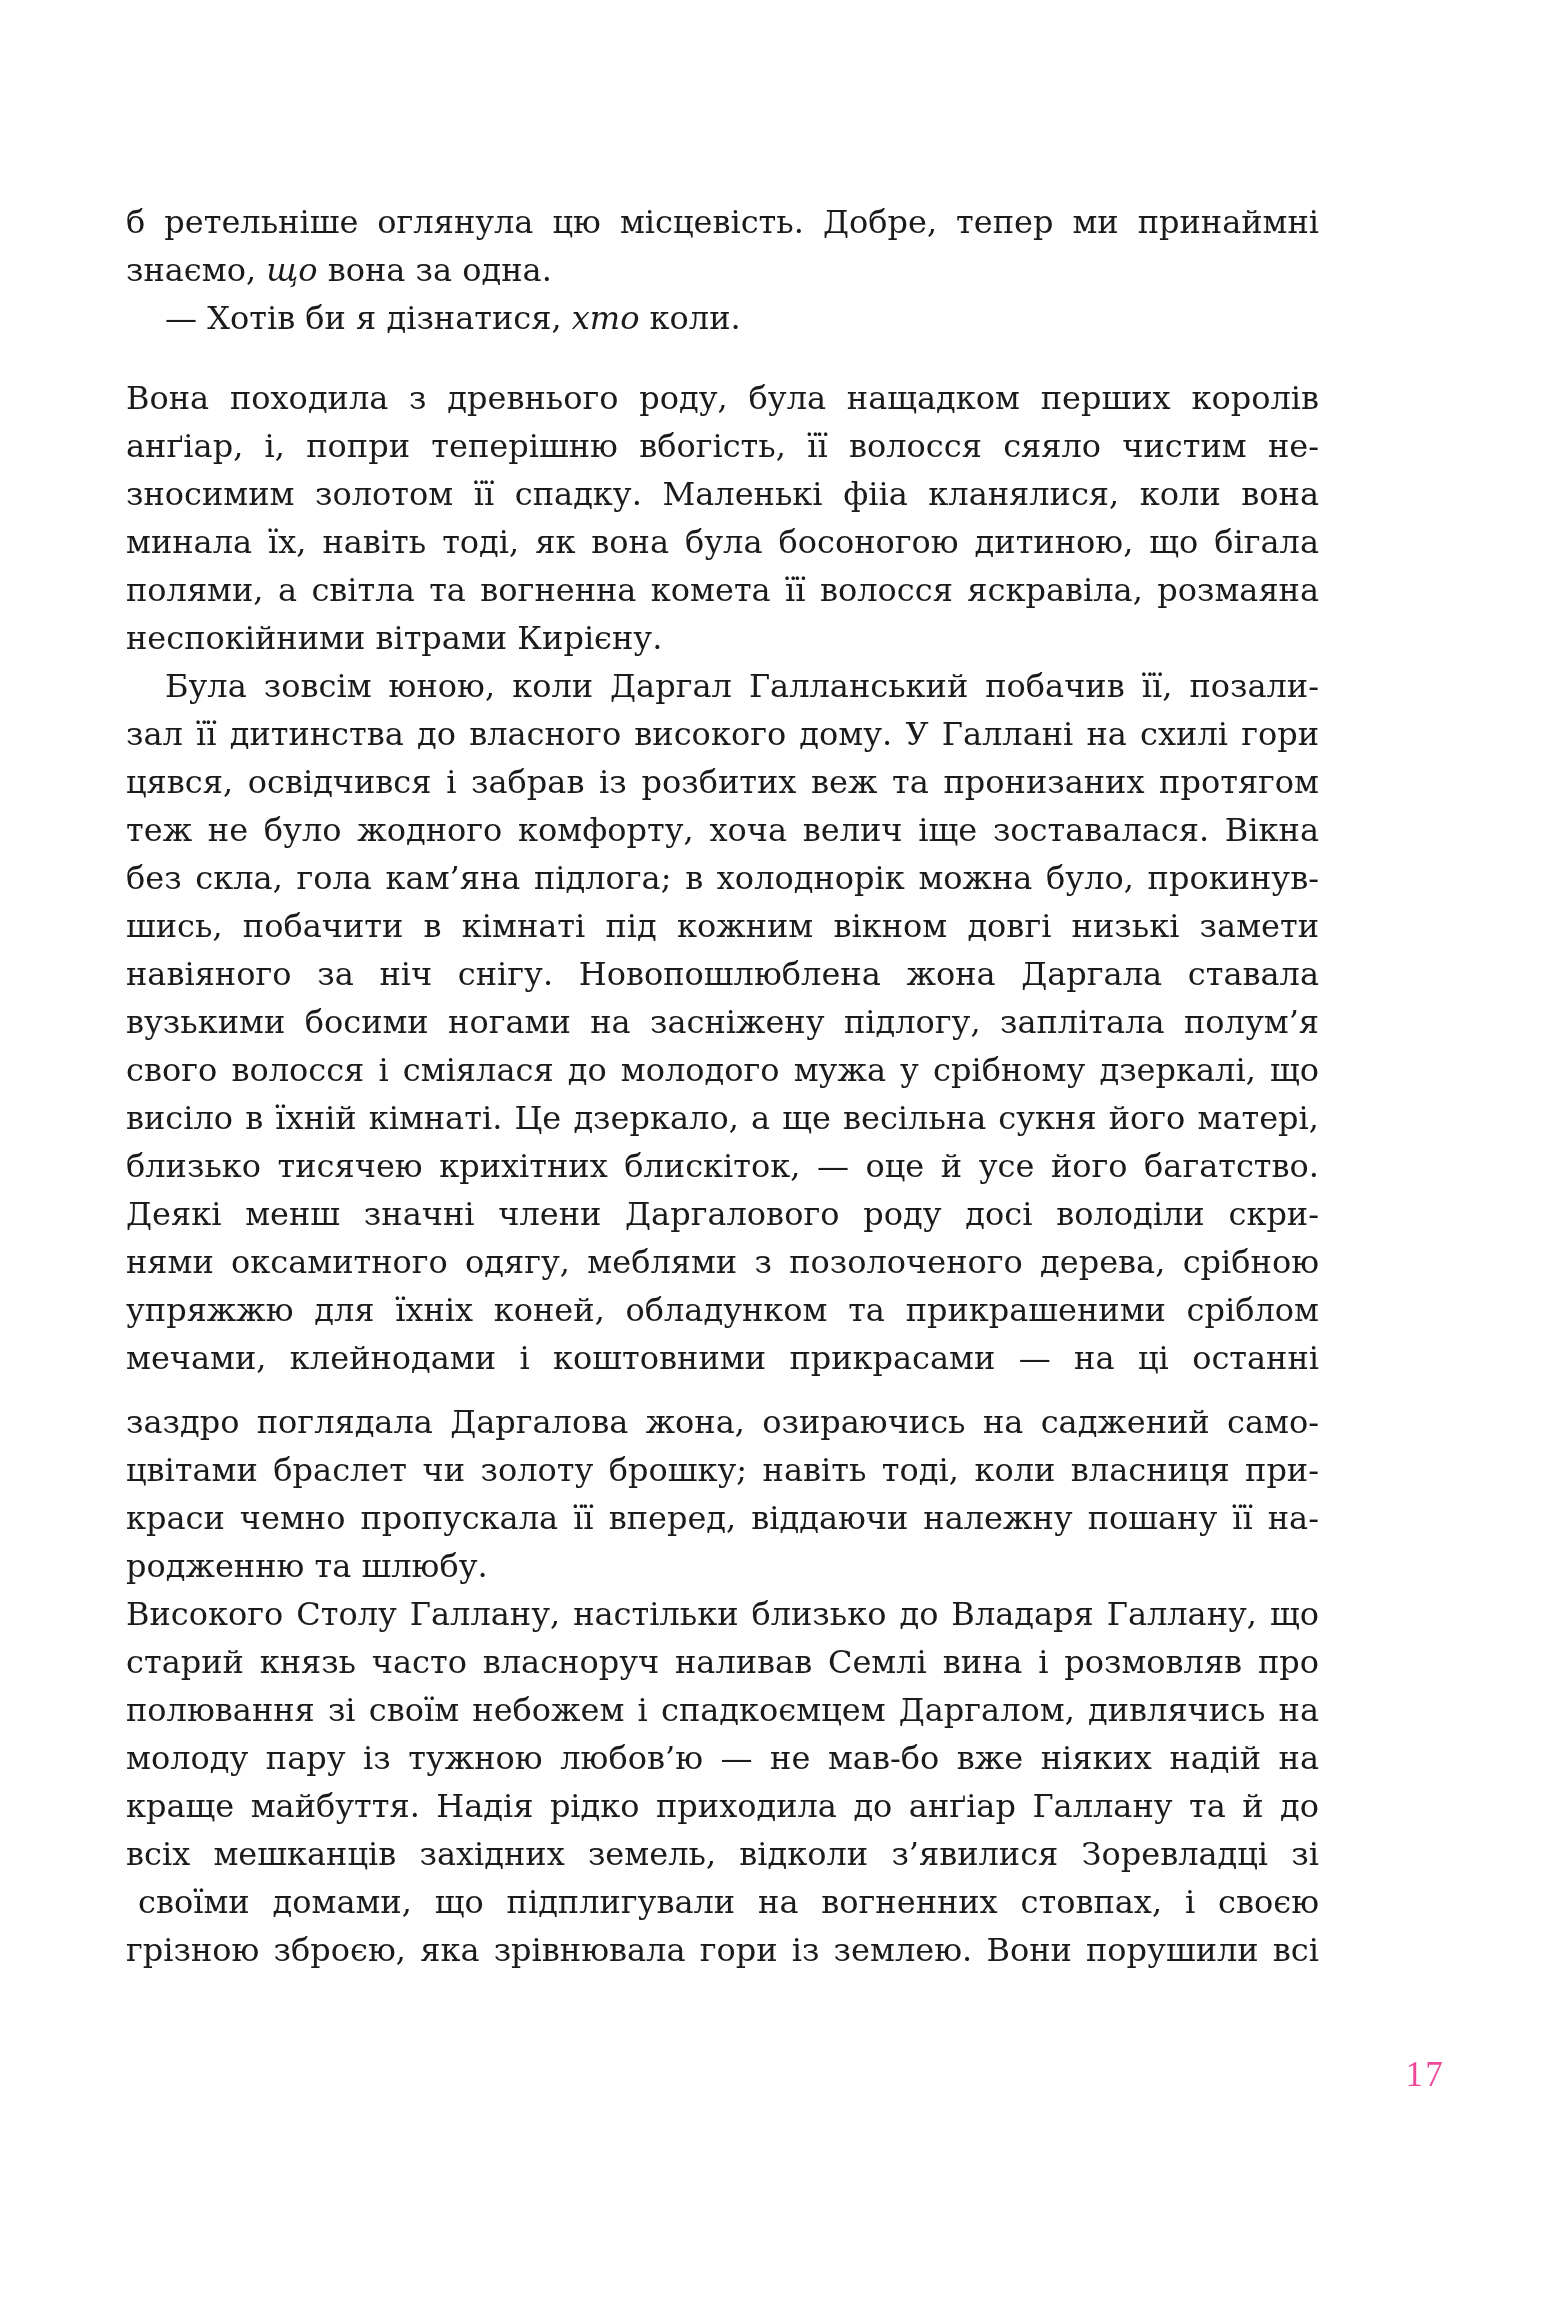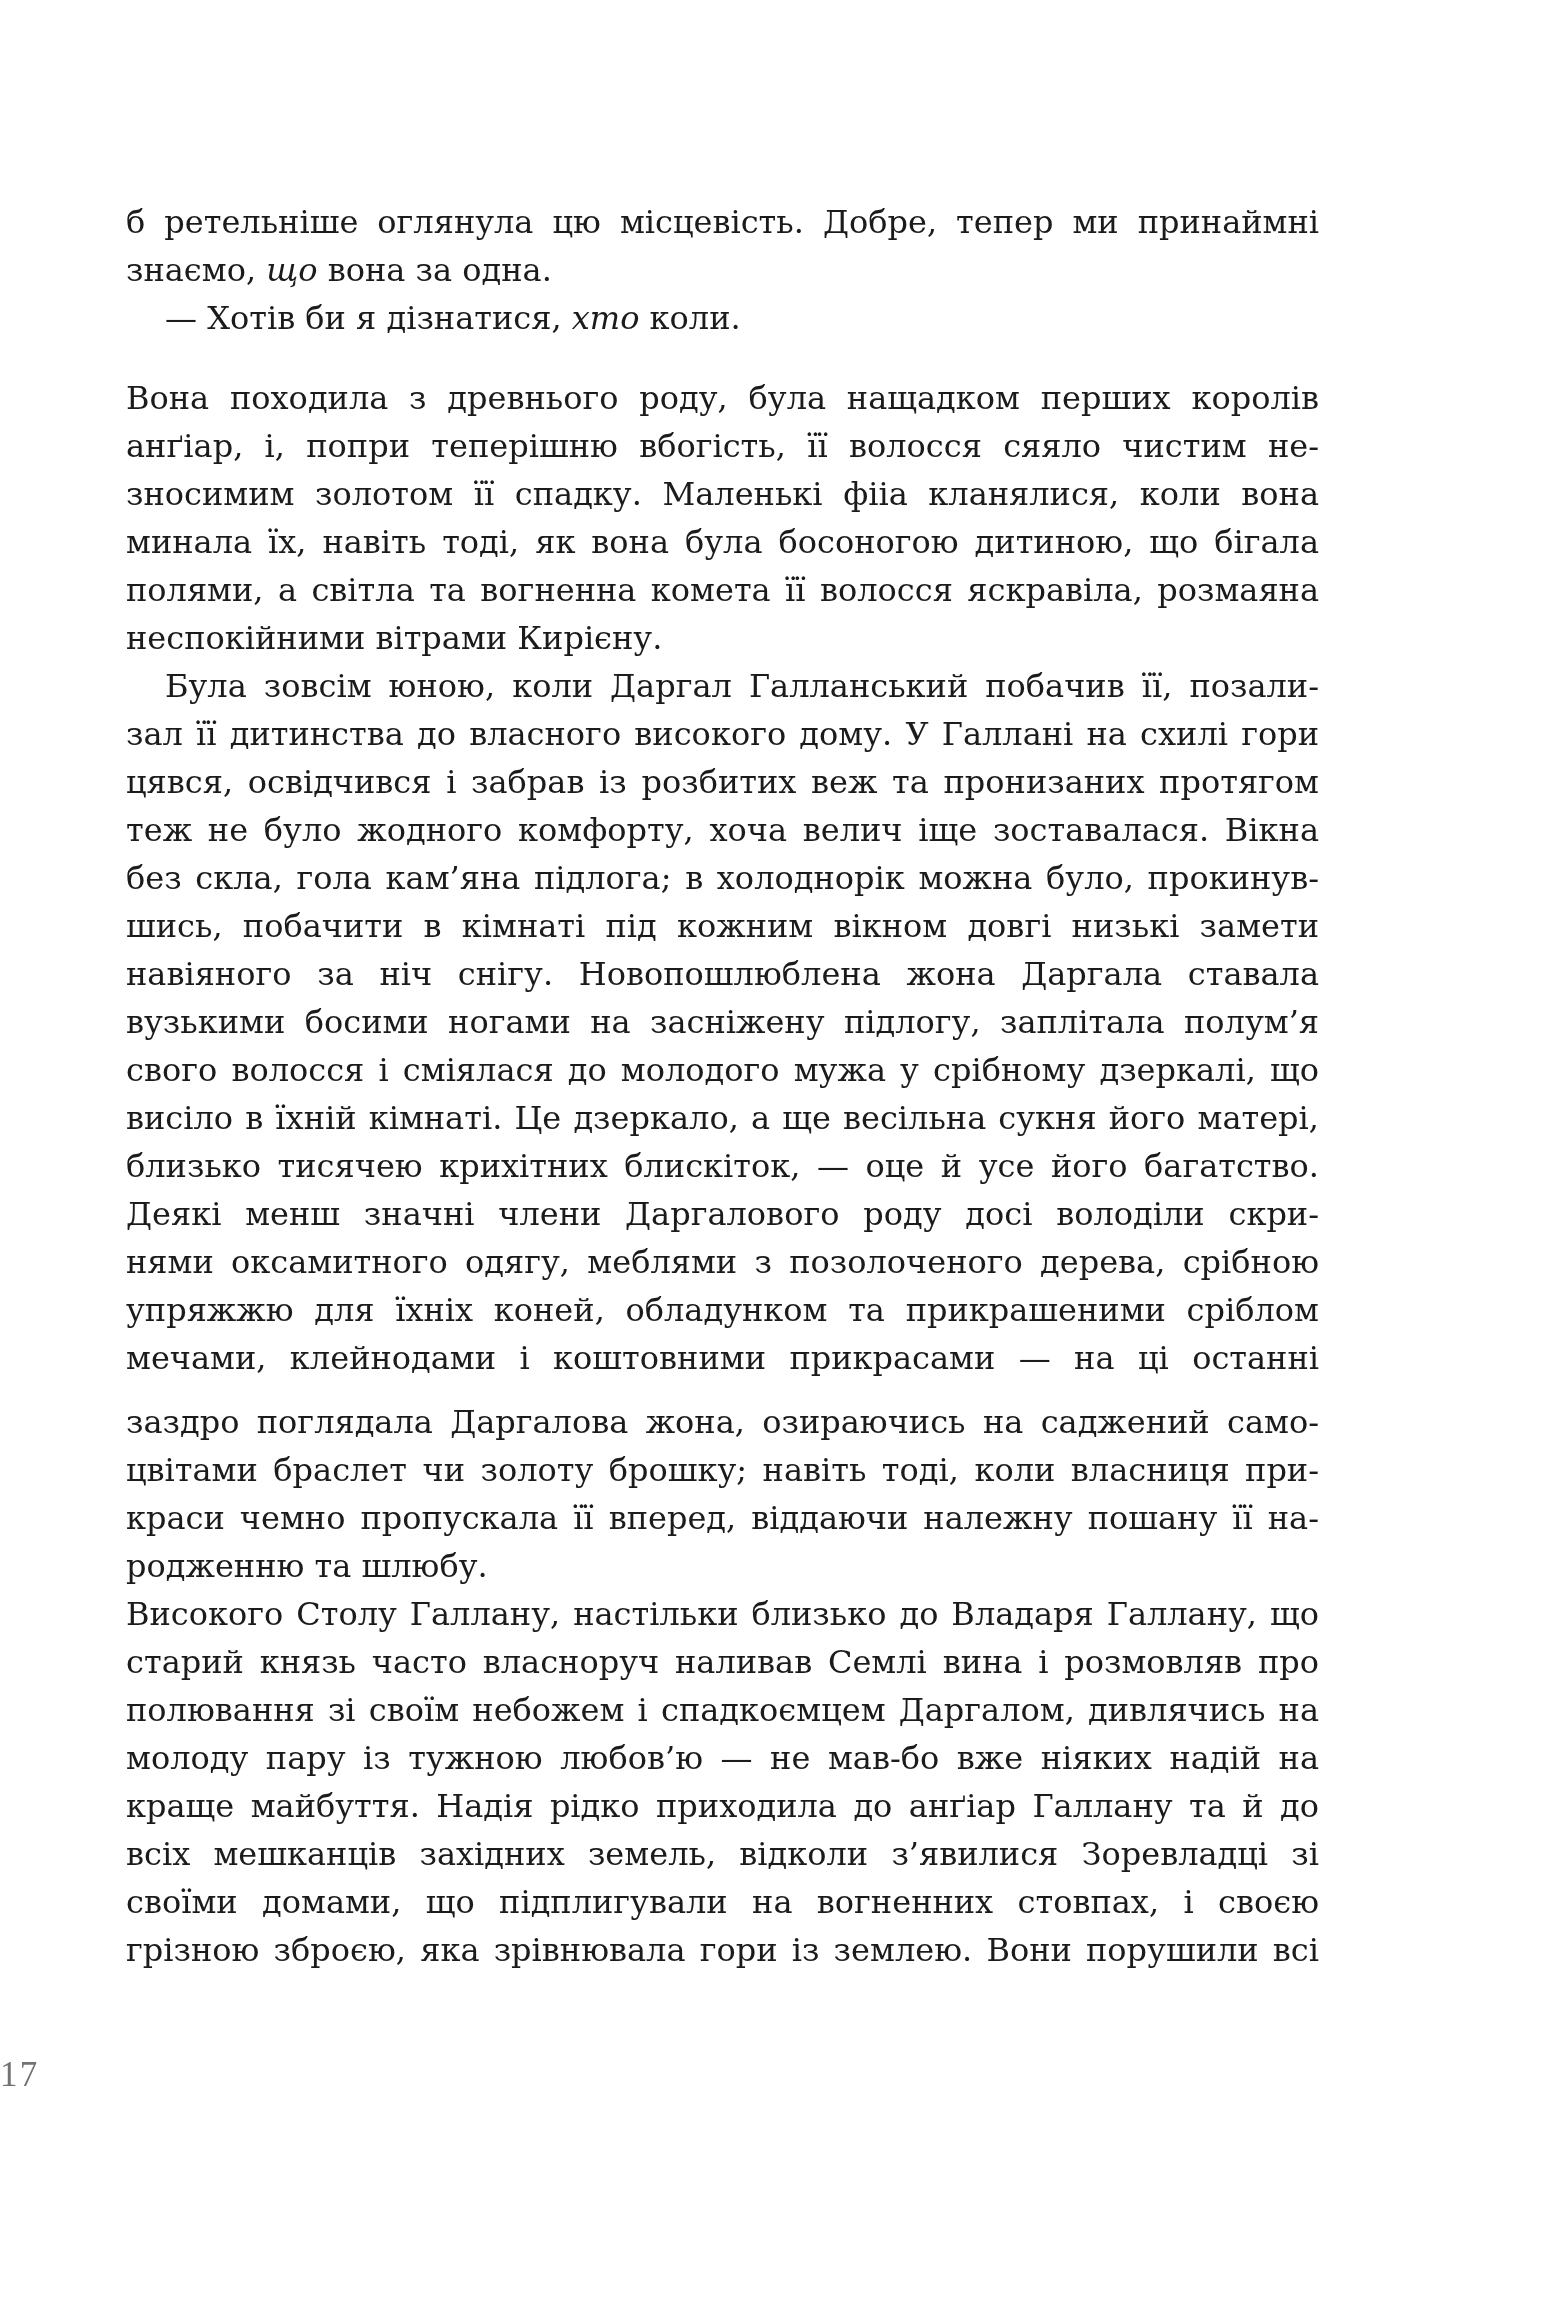--- a/index.html
+++ b/index.html
@@ -49,25 +49,25 @@
     display: block;
     height: 32px;
   }
   .paragraph { display: block; }
   em, .ital { font-style: italic; }
   .page-number {
     position: absolute;
     left: 0;
     width: 1445px;
     top: 2055px;
-    text-align: left;
+    text-align: right;
     font-family: "Liberation Serif", serif;
     font-size: 35px;
     letter-spacing: 2.3px;
-    color: #737373;
+    color: #ec4899;
   }
 </style>
 </head>
 <body>
 
 <div class="page">
   <div class="text-block">
 
     <div class="paragraph">
       <span class="line" style="white-space: normal; overflow: hidden;">б ретельніше оглянула цю місцевість. Добре, тепер ми принаймні</span>
@@ -110,20 +110,20 @@
       <span class="line last" style="white-space: normal; overflow: hidden;">родженню та шлюбу.</span>
     </div>
 
     <div class="paragraph">
       <span class="line" style="white-space: normal; overflow: hidden;">Високого Столу Галлану, настільки близько до Владаря Галлану, що</span>
       <span class="line" style="white-space: normal; overflow: hidden;">старий князь часто власноруч наливав Семлі вина і розмовляв про</span>
       <span class="line" style="white-space: normal; overflow: hidden;">полювання зі своїм небожем і спадкоємцем Даргалом, дивлячись на</span>
       <span class="line" style="white-space: normal; overflow: hidden;">молоду пару із тужною любов’ю — не мав-бо вже ніяких надій на</span>
       <span class="line" style="white-space: normal; overflow: hidden;">краще майбуття. Надія рідко приходила до анґіар Галлану та й до</span>
       <span class="line" style="white-space: normal; overflow: hidden;">всіх мешканців західних земель, відколи з’явилися Зоревладці зі</span>
-      <span class="line" style="white-space: normal; overflow: hidden;">своїми домами, що підплигували на вогненних стовпах, і своєю</span>
+      <span class="line" style="white-space: normal; overflow: hidden; margin-left: 12px;">своїми домами, що підплигували на вогненних стовпах, і своєю</span>
       <span class="line" style="white-space: normal; overflow: hidden;">грізною зброєю, яка зрівнювала гори із землею. Вони порушили всі</span>
     </div>
   </div>
 
   <div class="page-number">17</div>
 </div>
 
 
 </body></html>

